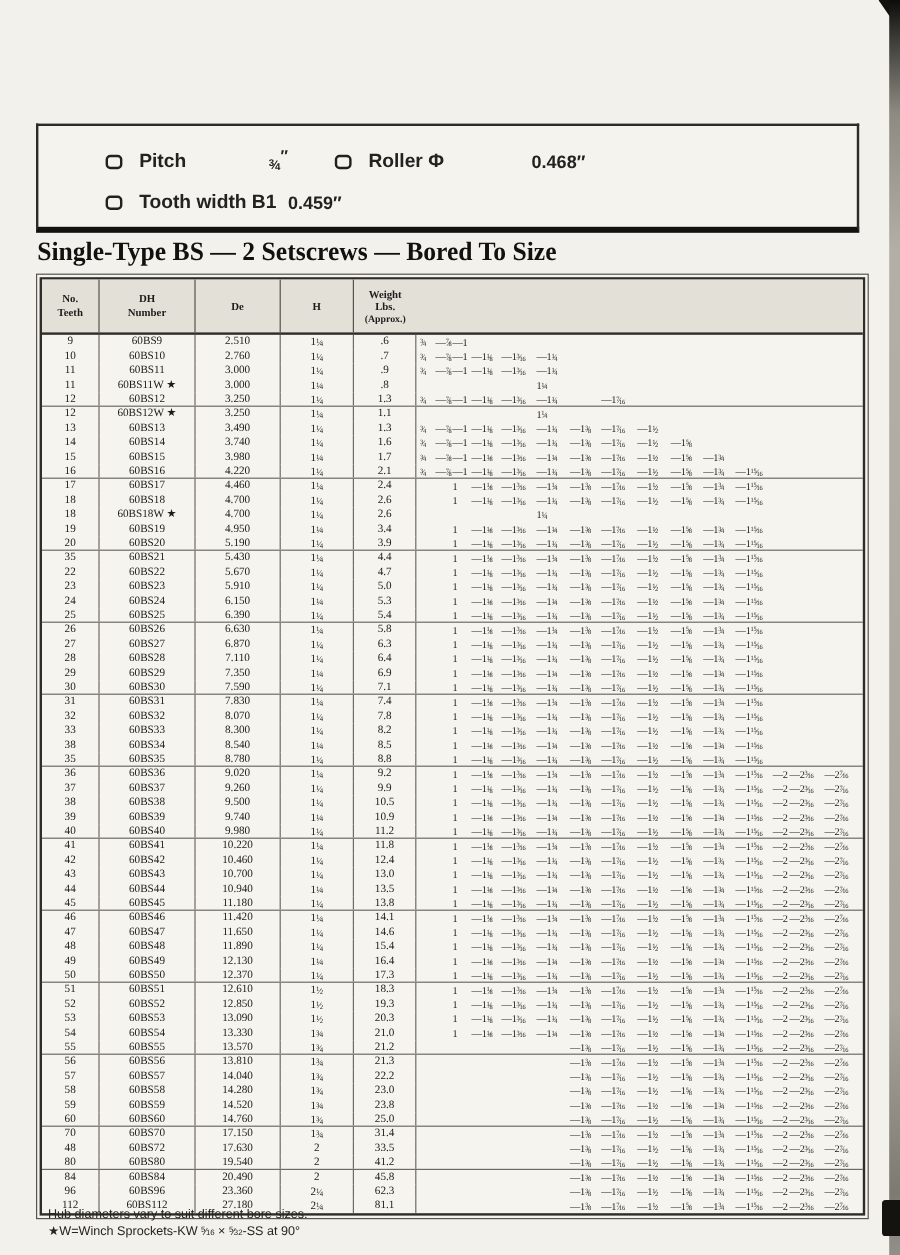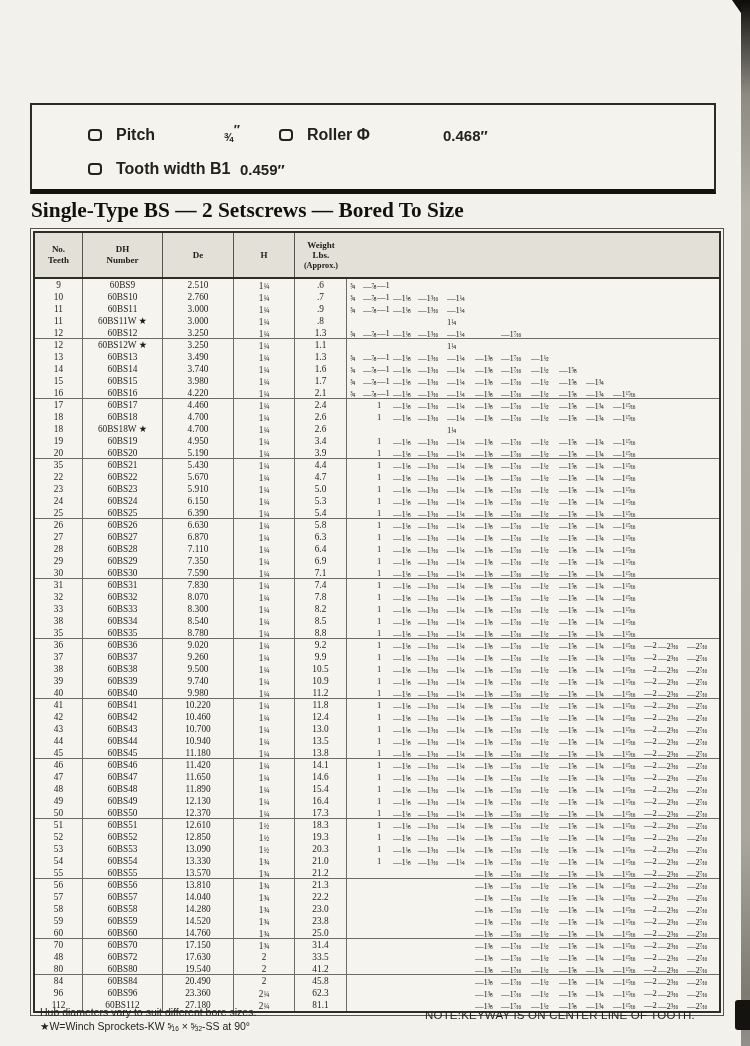--- a/index.html
+++ b/index.html
@@ -1585,15 +1585,14 @@
             </div>
           </div>
         </div>
     </div>
   </div>
 
   <div class="footer-left">
     <div>Hub diameters vary to suit different bore sizes.</div>
     <div><span>★W=Winch Sprockets-KW </span><span class="mf"><span class="mf"><sup>5</sup><span class="sl">⁄</span><sub>16</sub></span></span><span> × </span><span class="mf"><span class="mf"><sup>5</sup><span class="sl">⁄</span><sub>32</sub></span></span><span>-SS at 90°</span></div>
   </div>
-  <div class="footer-right">NOTE:KEYWAY IS ON CENTER LINE OF TOOTH.</div>
 
 </div>
 
 </body></html>

